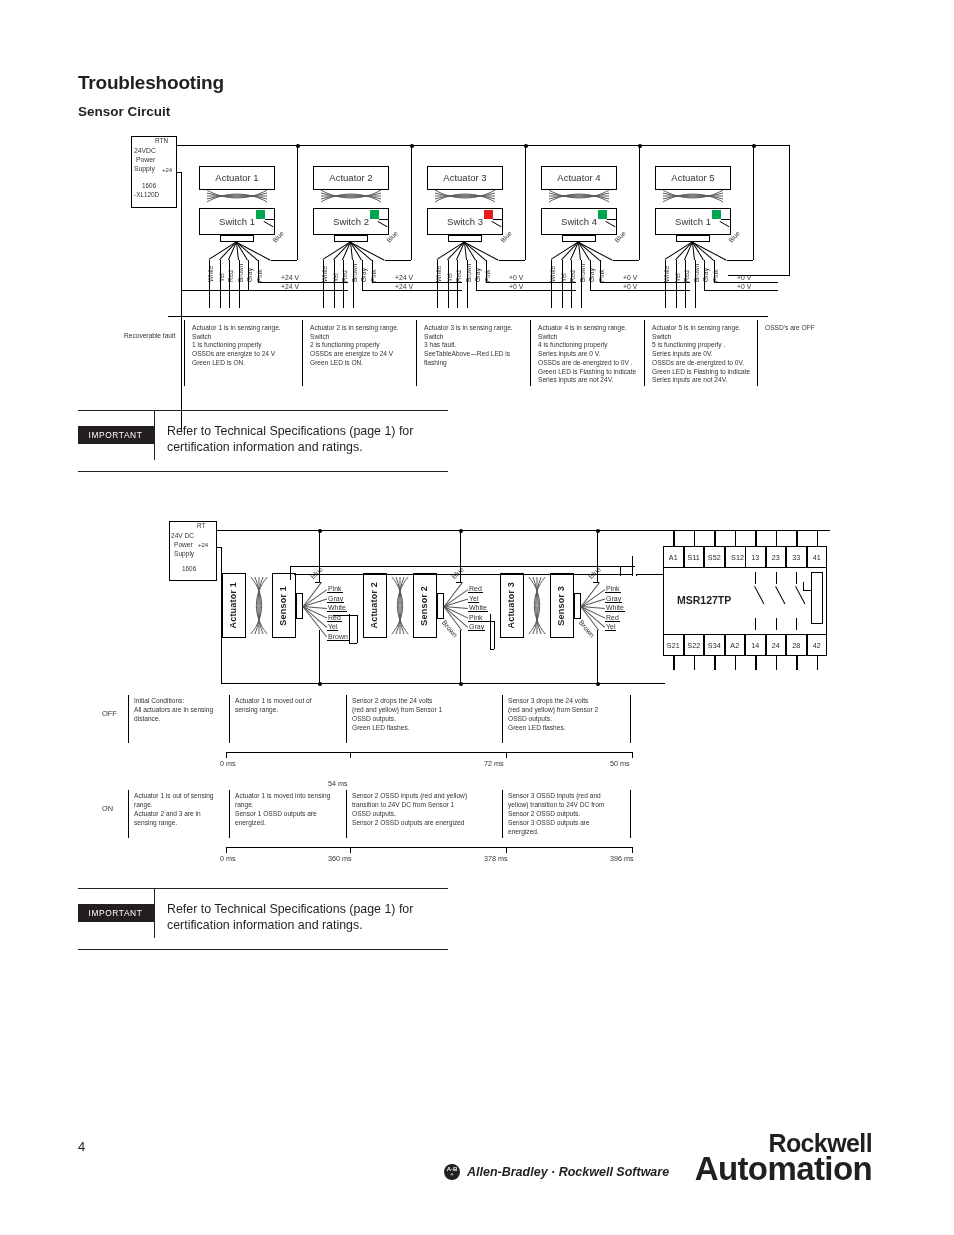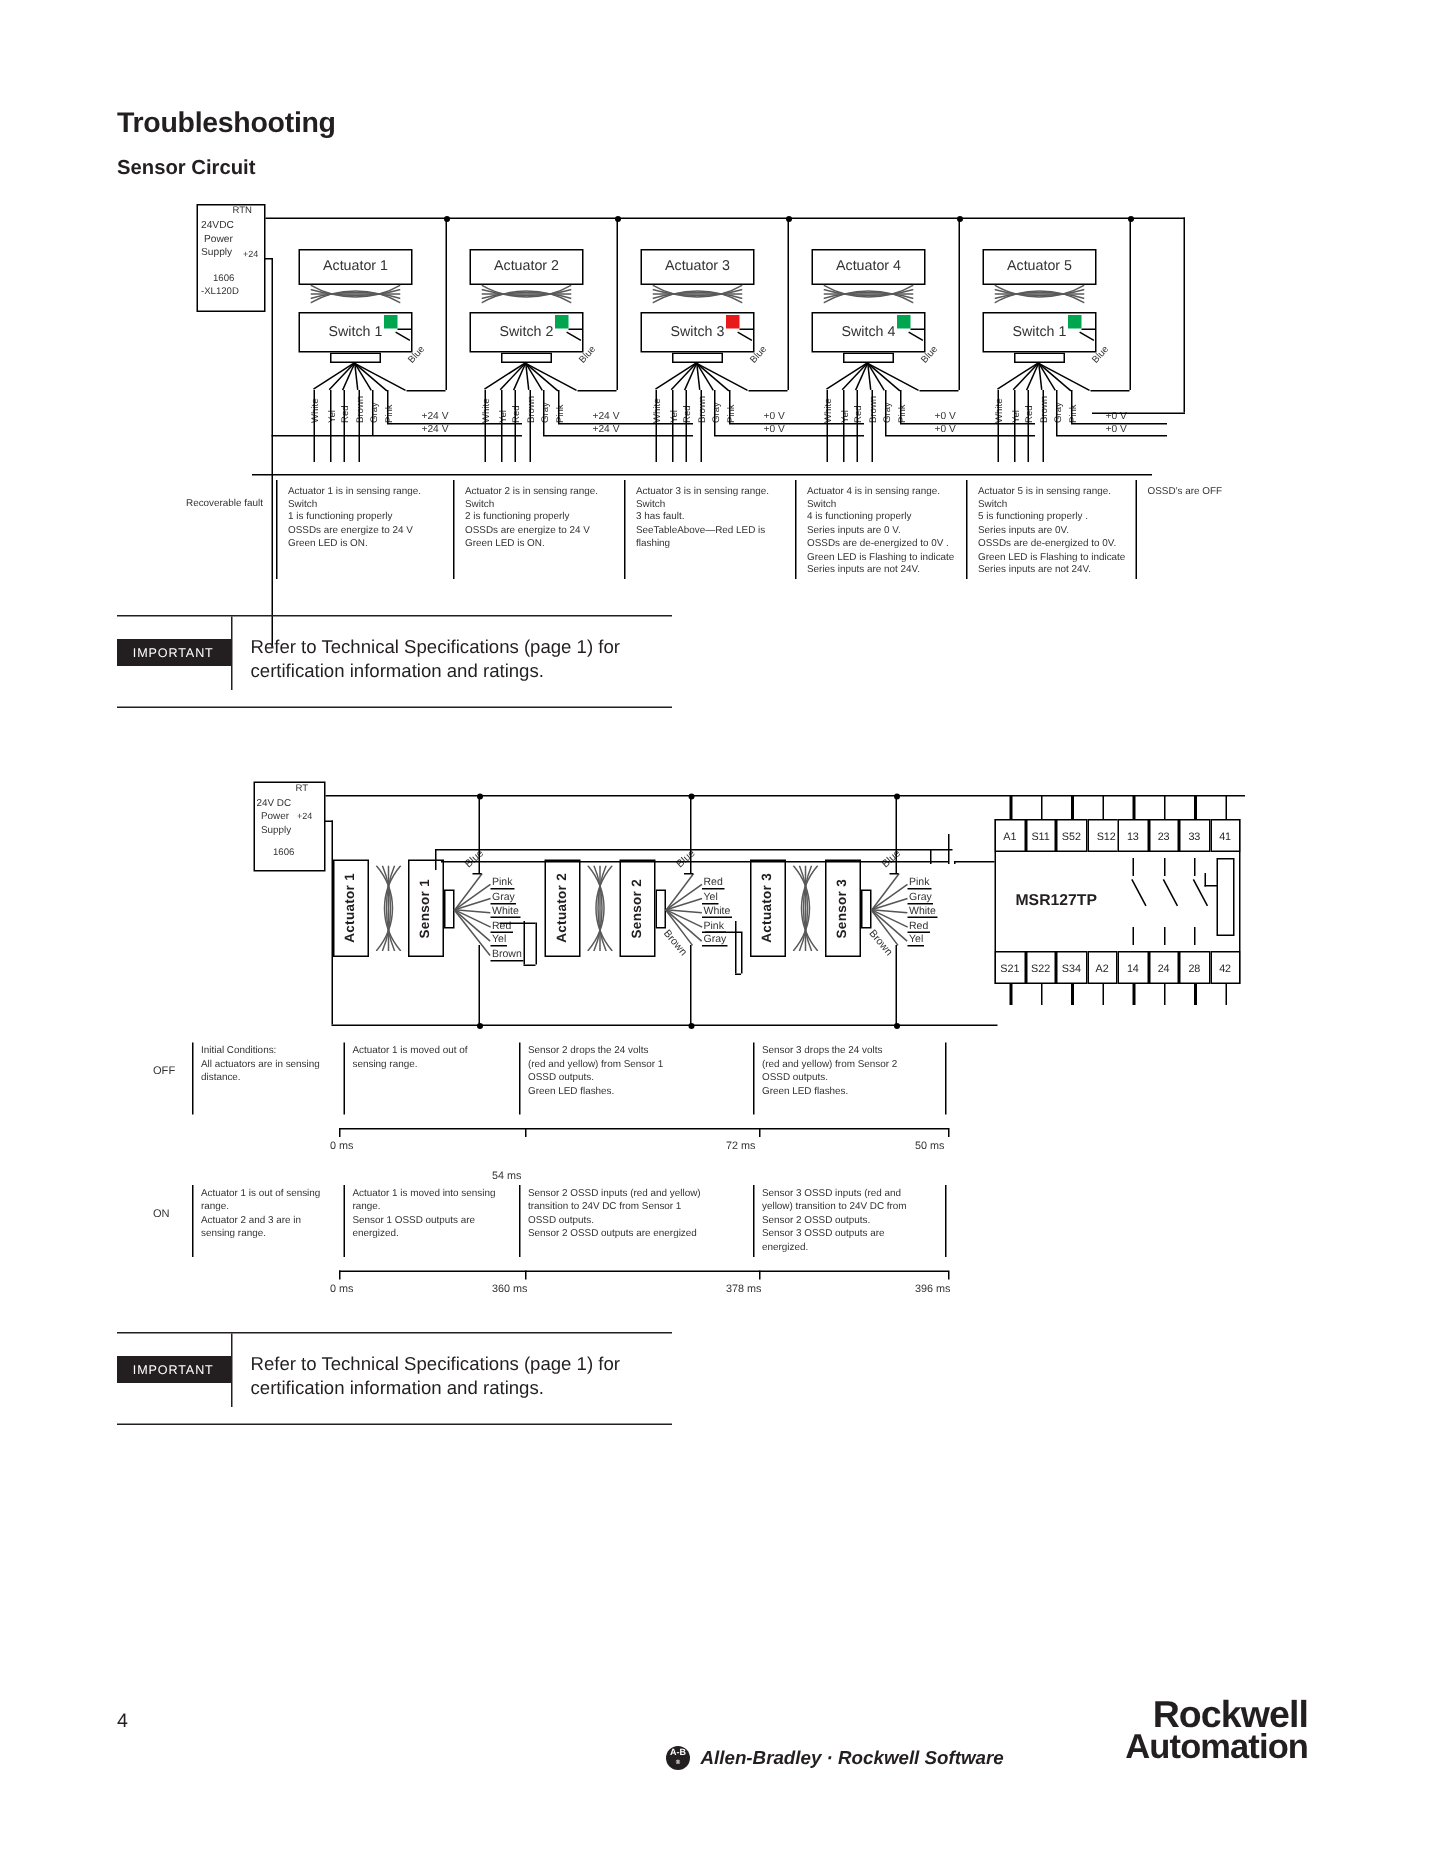--- a/index.html
+++ b/index.html
@@ -81,21 +81,21 @@
   .pagenum { position:absolute; left:78px; top:1139px; font-size:13px; color:#231f20; }
   .ablogo { position:absolute; left:444px; top:1164px; display:flex; align-items:center; }
   .abmark {
     width:16px; height:16px; border-radius:50%; background:#231f20; color:#fff;
     font-size:6px; font-weight:bold; display:flex; align-items:center;
     justify-content:center; flex-direction:column; line-height:0.95; margin-right:7px;
   }
   .abtext { font-size:12.5px; font-weight:bold; font-style:italic; color:#231f20; white-space:nowrap; }
   .rawrap { position:absolute; right:82px; top:1132px; text-align:right; }
   .ra1 { font-size:25px; font-weight:bold; color:#231f20; line-height:0.88; letter-spacing:-0.6px; }
-  .ra2 { font-size:23px; font-weight:bold; color:#231f20; line-height:0.88; letter-spacing:-0.6px; }
+  .ra2 { font-size:33px; font-weight:bold; color:#231f20; line-height:0.88; letter-spacing:-0.6px; }
 
   .msrname { font-size:10.5px; font-weight:bold; color:#231f20; }
   .term { position:absolute; border:1.2px solid #000; font-size:7.2px;
           display:flex; align-items:center; justify-content:center; color:#231f20; background:#fff; }
 </style>
 </head>
 <body>
 
 <div class="page">
 

